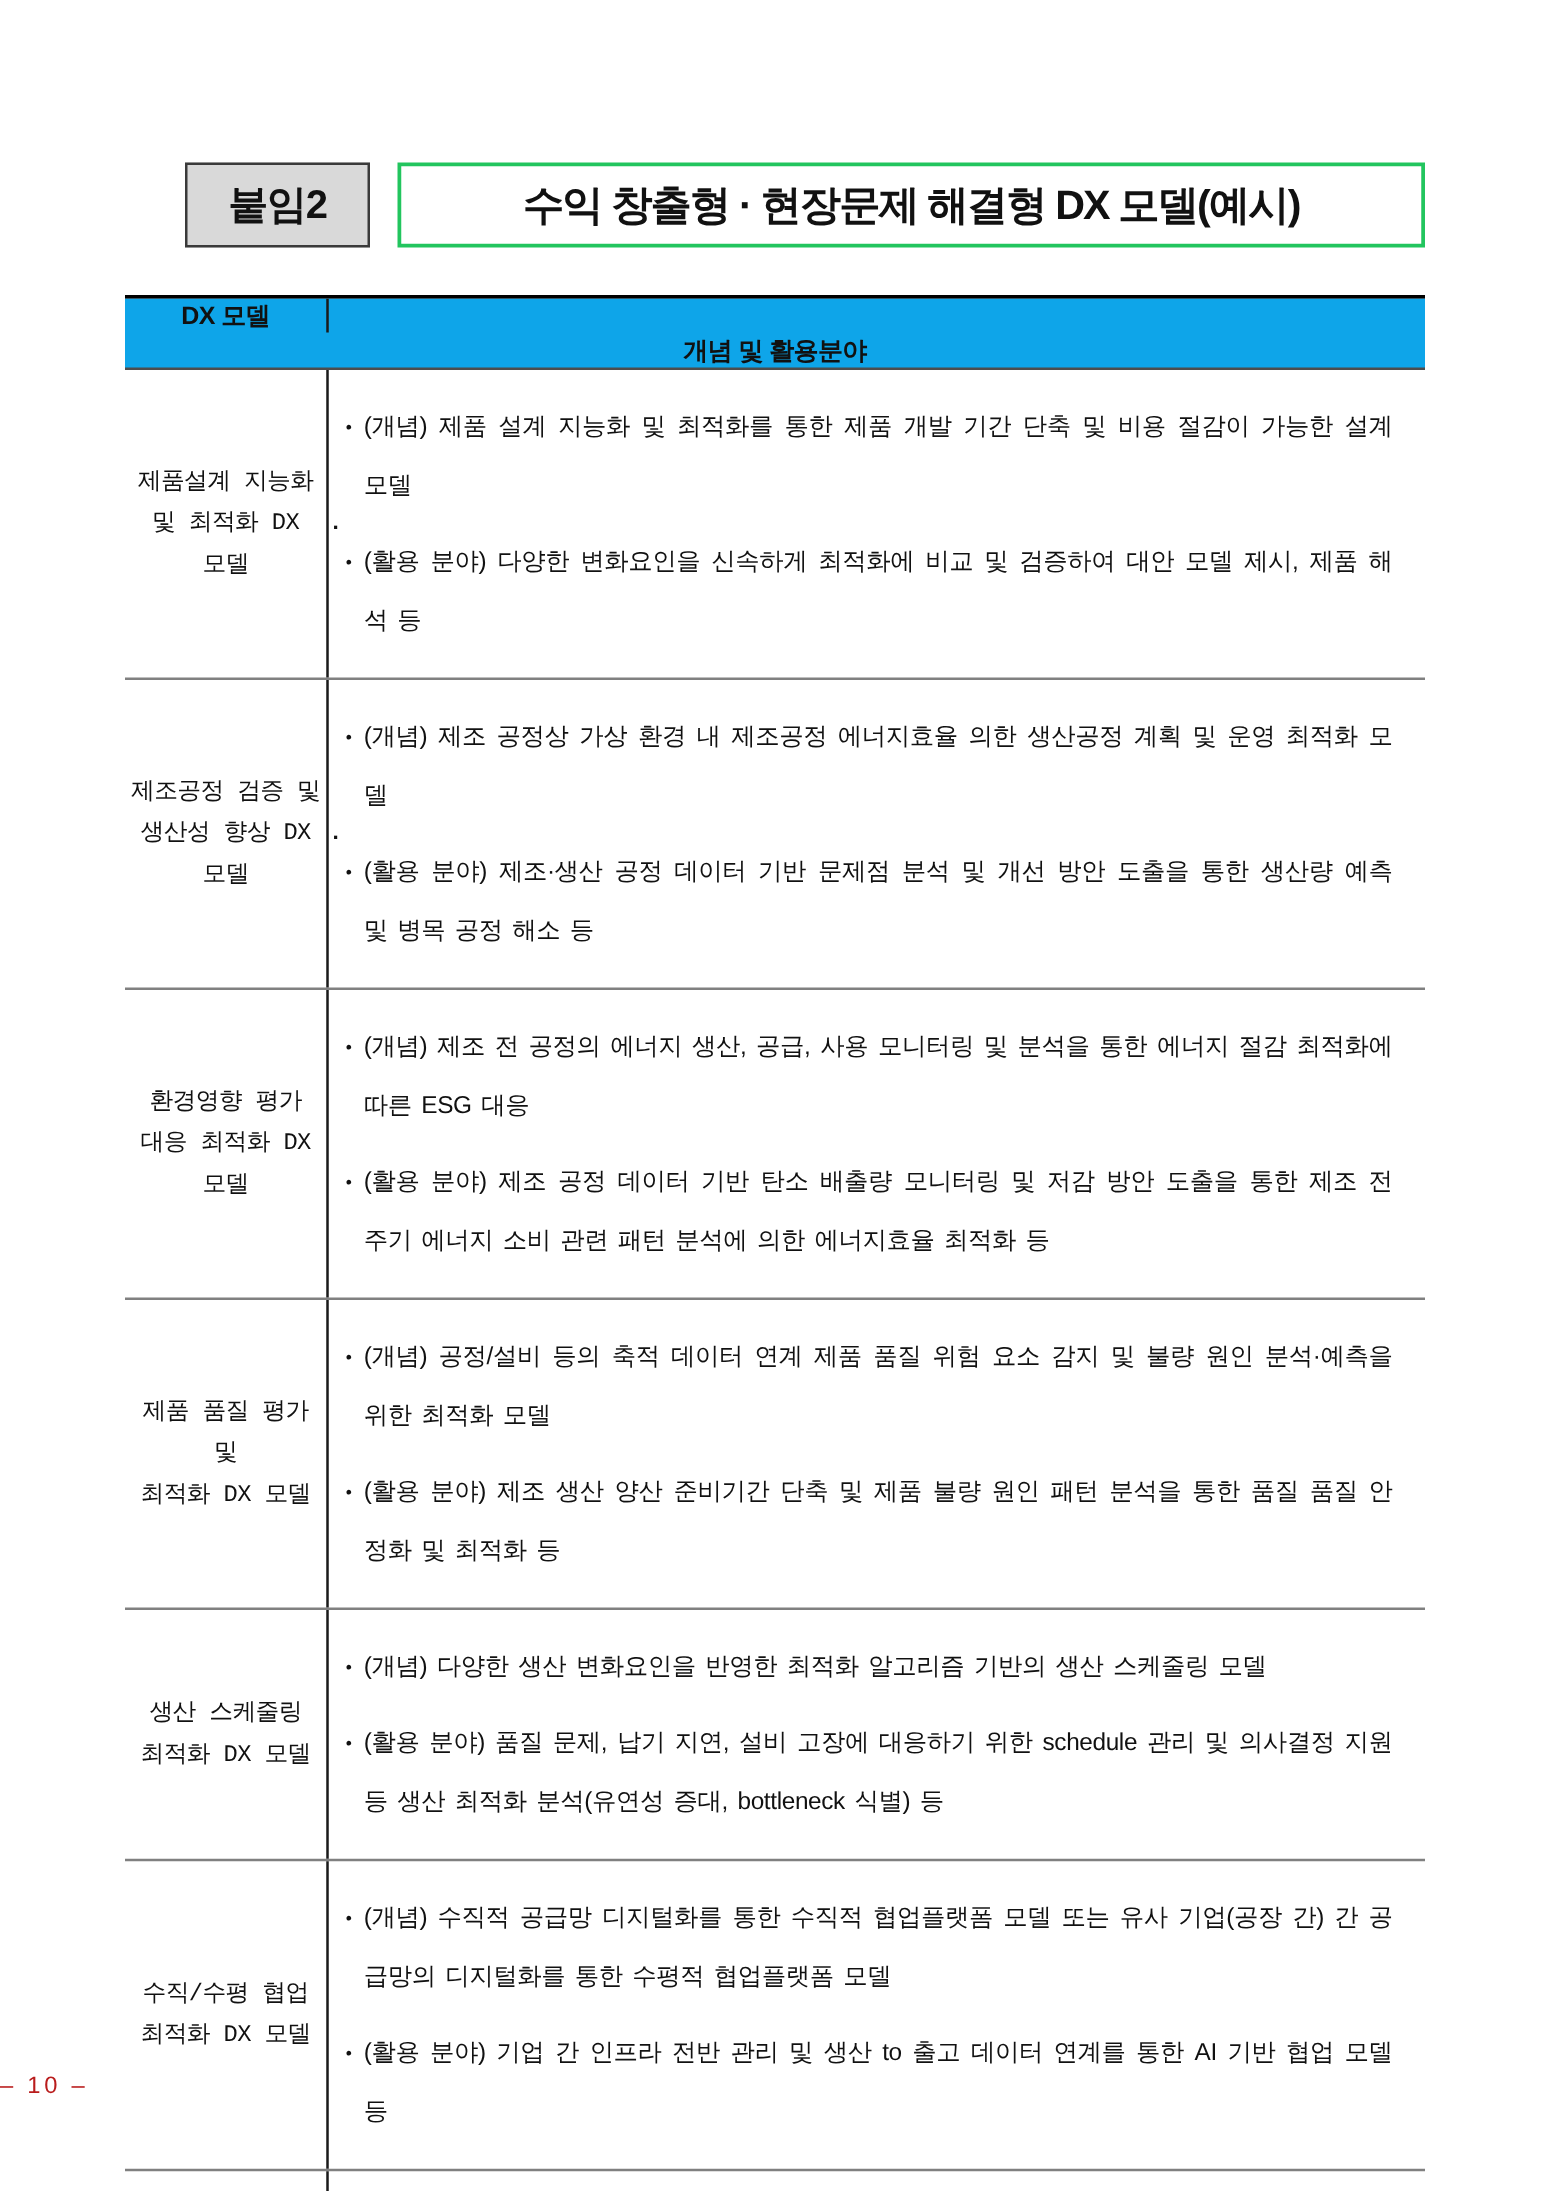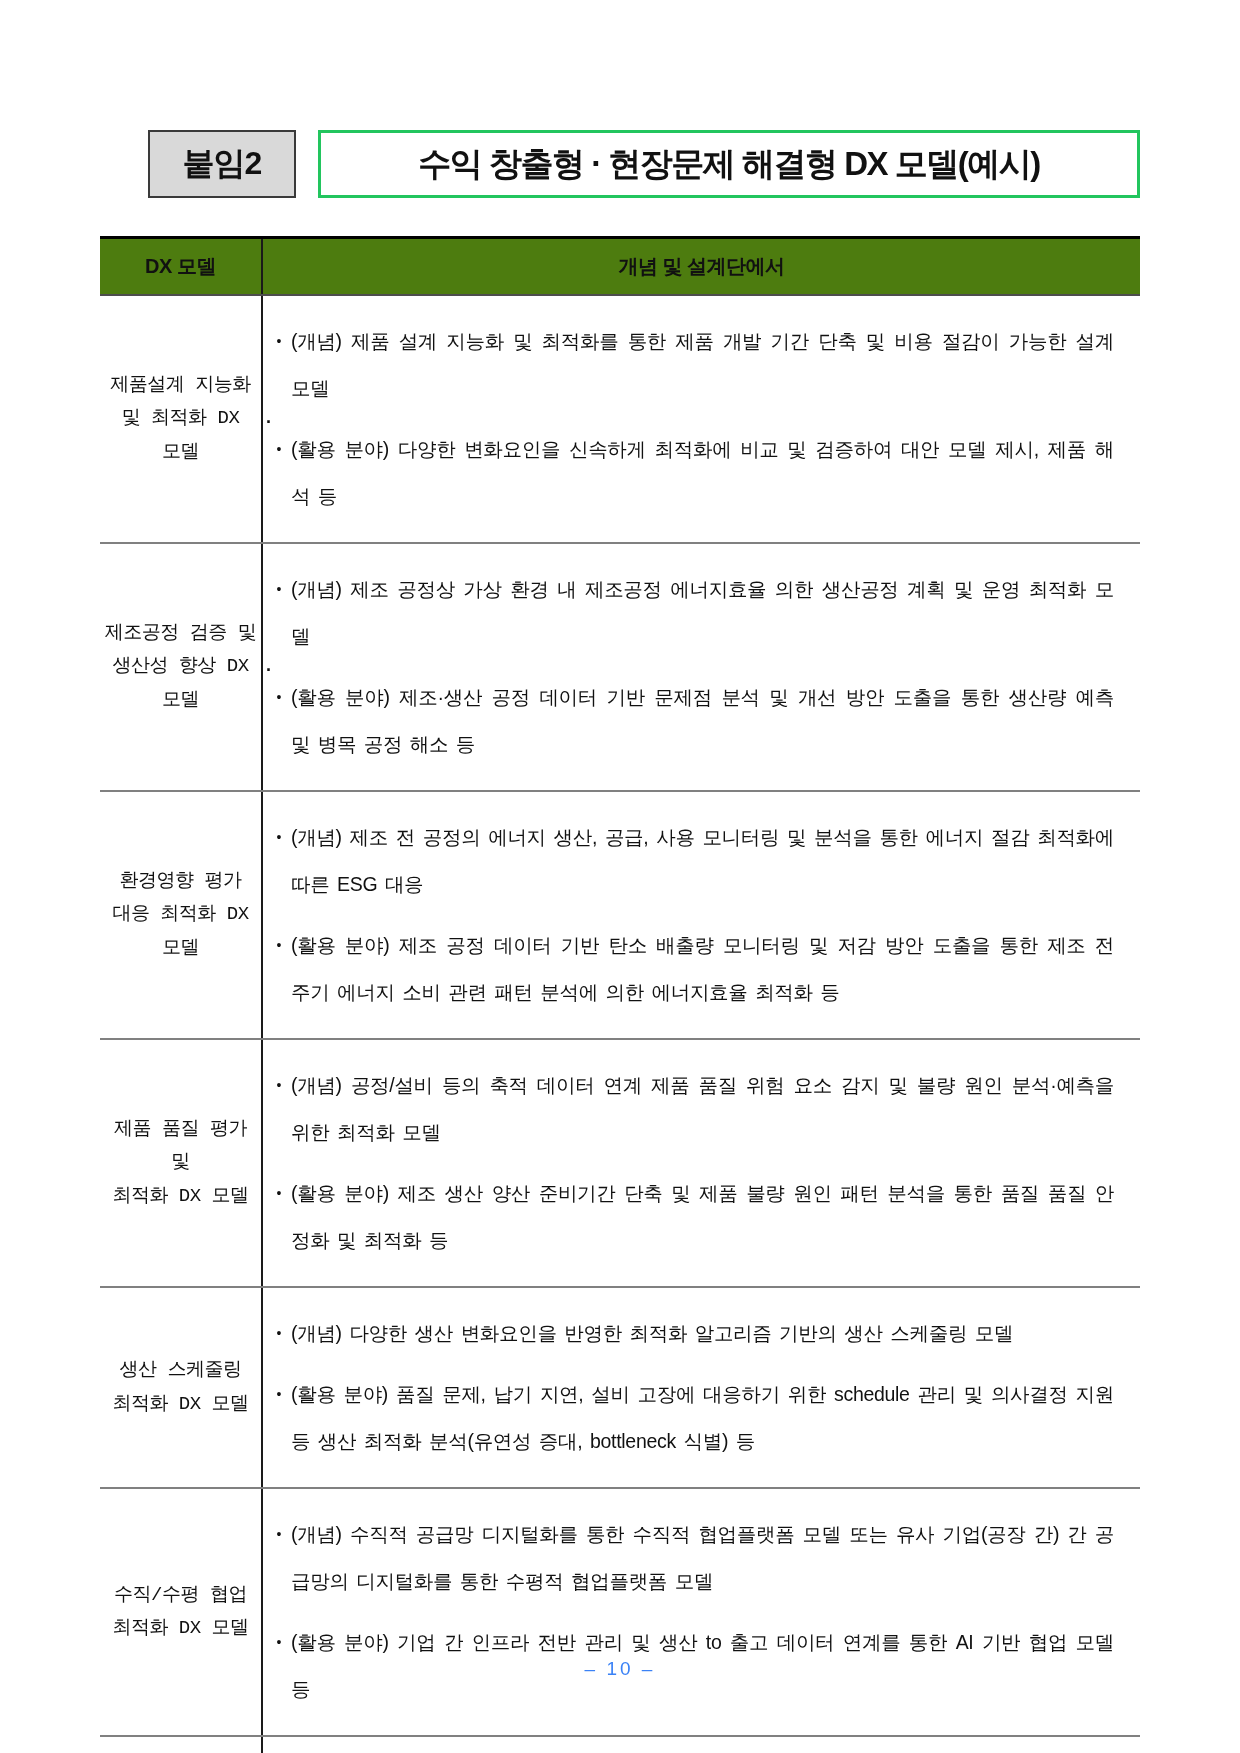--- a/index.html
+++ b/index.html
@@ -28,22 +28,23 @@
   }
 
   
   .dx-table {
     margin-top: 38px;
     border-top: 3px solid #000000;
     border-bottom: 3px solid #000000;
   }
   .t-header {
     display: flex; height: 57px;
-    background: #4d7c0f;
+    background: #0ea5e9;
     border-bottom: 2px solid #4d4d4d;
+    flex-direction: column;
   }
   .c-left {
     width: 163px; flex-shrink: 0;
     border-right: 2px solid #1a1a1a;
     display: flex; align-items: center; justify-content: center;
     text-align: center;
   }
   .th-left { font-weight: 700; font-size: 20px; letter-spacing: -0.5px; }
   .th-right {
     flex: 1; display: flex; align-items: center; justify-content: center;
@@ -72,38 +73,38 @@
   }
   .stray-dot {
     position: absolute; left: 3px; top: 50%;
     transform: translateY(-58%);
     font-size: 18px; font-weight: 700;
   }
 
   
   .page-footer {
     position: absolute; left: 0; right: 0; top: 1658px;
-    text-align: center; font-size: 19px; letter-spacing: 3px; color: #3b82f6;
+    text-align: left; font-size: 19px; letter-spacing: 3px; color: #b91c1c;
   }
 </style>
 </head>
 <body>
 
 <div class="page">
 
   <header class="doc-header">
     <div class="badge">붙임2</div>
     <div class="title-box">수익 창출형 · 현장문제 해결형 DX 모델(예시)</div>
   </header>
 
   <section class="dx-table">
 
     <div class="t-header">
       <div class="c-left th-left">DX 모델</div>
-      <div class="th-right">개념 및 설계단에서</div>
+      <div class="th-right">개념 및 활용분야</div>
     </div>
 
     <div class="t-row">
       <div class="c-left">제품설계 지능화
 및 최적화 DX
 모델</div>
       <div class="c-right">
         <span class="stray-dot">.</span>
         <div class="bullet">
           <span class="marker">•</span>

